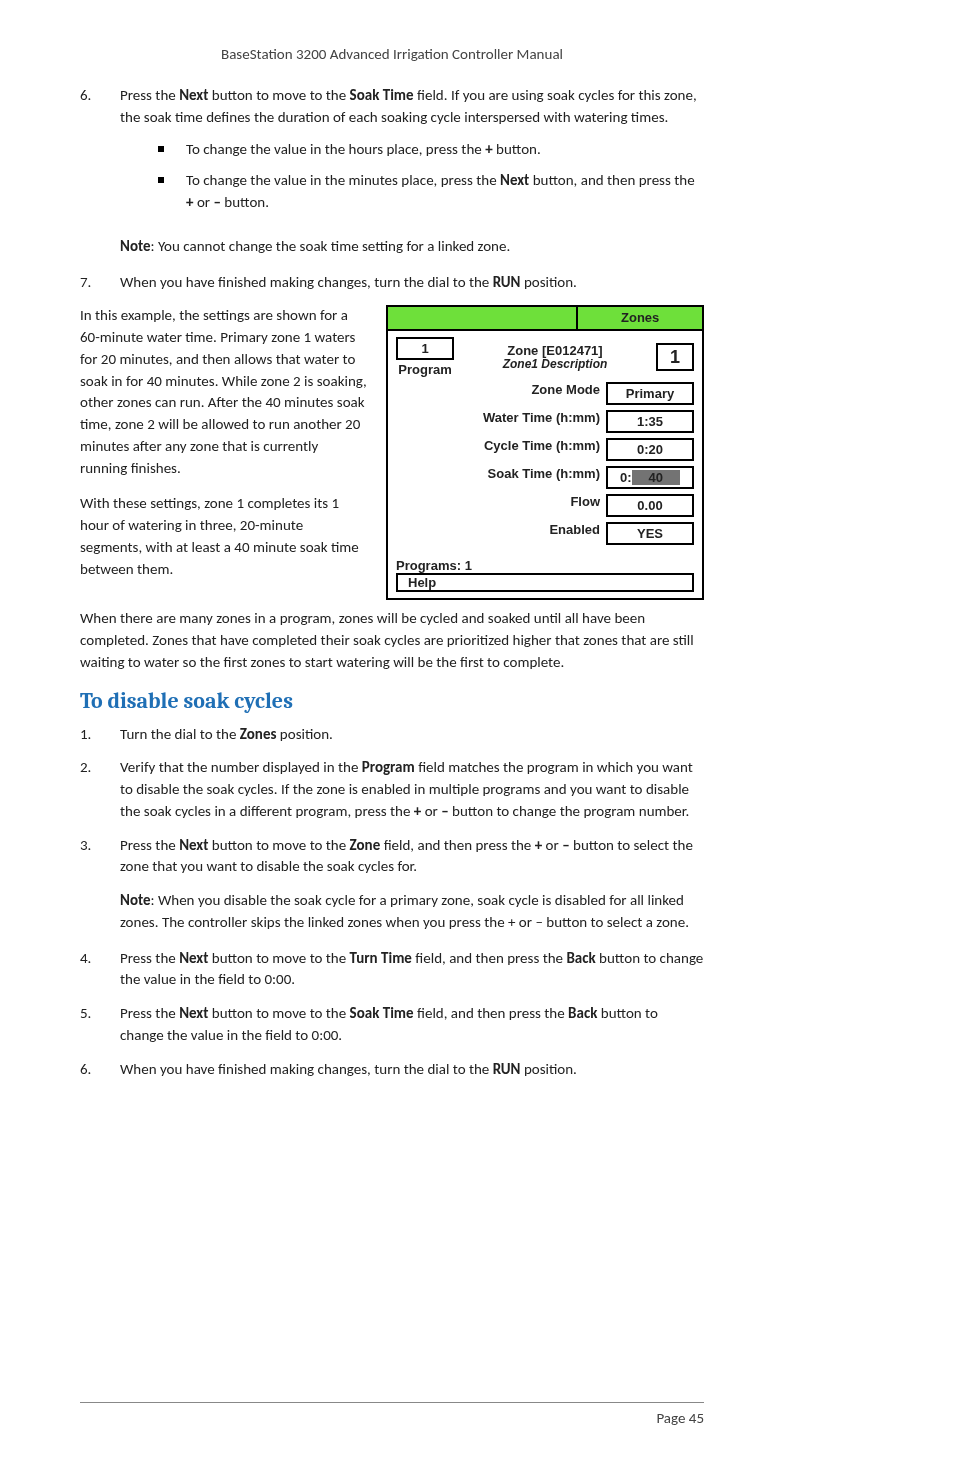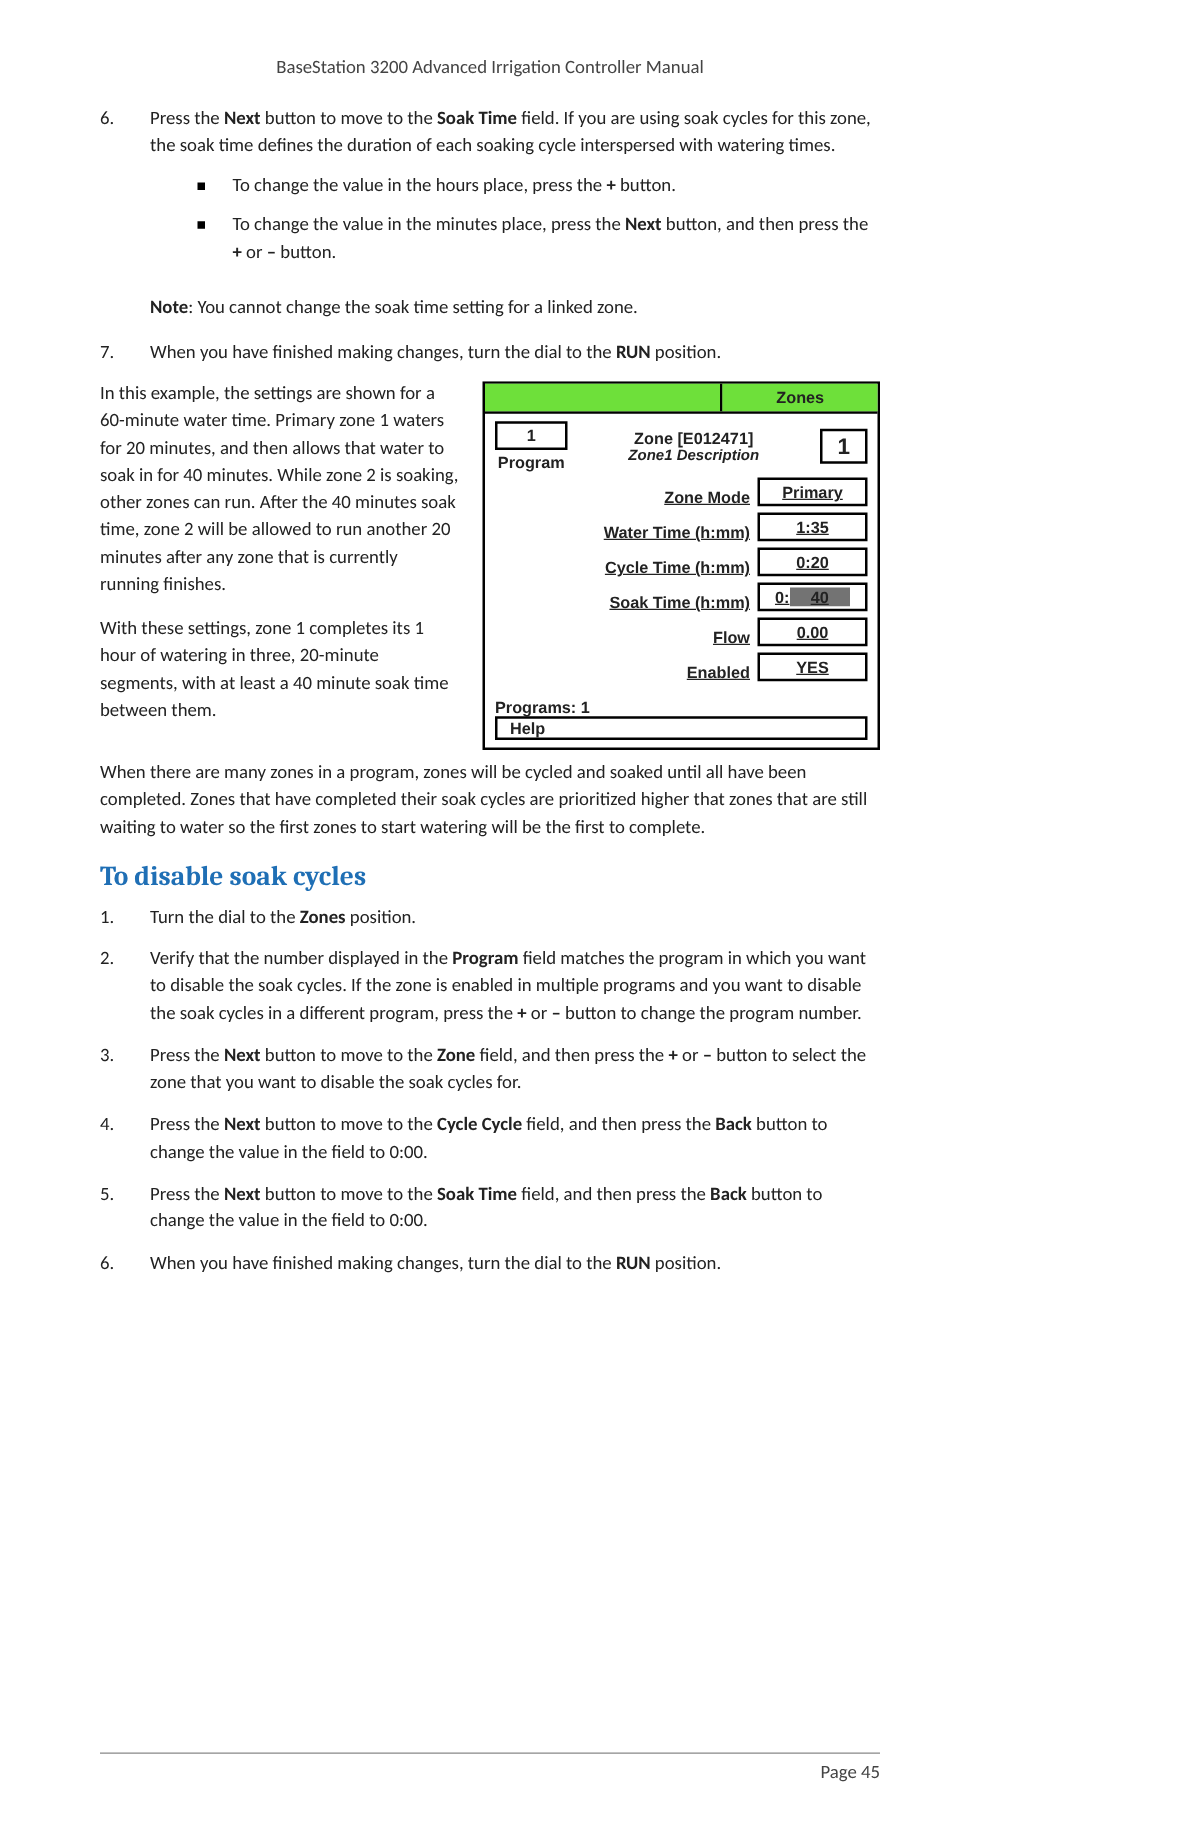--- a/index.html
+++ b/index.html
@@ -152,24 +152,23 @@
     line-height: 14px;
   }
   .zonesub {
     font-weight: bold;
     font-style: italic;
     font-size: 12px;
     line-height: 13px;
   }
   .srow {
     display: flex;
-    align-items: flex-end;
+    align-items: flex-start;
     justify-content: flex-end;
     margin: 5px 0;
-    text-decoration: underline;
   }
   .srow .lbl {
     font-weight: bold;
     font-size: 13px;
     margin-right: 6px;
   }
   .hl {
     background: #737373;
     padding: 0 17px;
   }
@@ -315,26 +314,29 @@
       </div>
     </li>
     <li>
       <div class="num">3.</div>
       <div class="body">
         <span>Press the </span><b>Next</b><span> button to move to the </span><b>Zone</b><span> field, and then press the </span><b>+</b><span> or </span><b>–</b><span> button to select the zone that you want to disable the soak cycles for.</span>
       </div>
     </li>
   </ol>
 
+  <div class="note">
+    <b>Note</b><span>: When you disable the soak cycle for a primary zone, soak cycle is disabled for all linked zones. The controller skips the linked zones when you press the + or – button to select a zone.</span>
+  </div>
 
   <ol class="top">
     <li>
       <div class="num">4.</div>
       <div class="body">
-        <span>Press the </span><b>Next</b><span> button to move to the </span><b>Cycle Cycle</b><span> field, and then press the </span><b>Back</b><span> button to change the value in the field to 0:00.</span>
+        <span>Press the </span><b>Next</b><span> button to move to the </span><b>Turn Time</b><span> field, and then press the </span><b>Back</b><span> button to change the value in the field to 0:00.</span>
       </div>
     </li>
     <li>
       <div class="num">5.</div>
       <div class="body">
         <span>Press the </span><b>Next</b><span> button to move to the </span><b>Soak Time</b><span> field, and then press the </span><b>Back</b><span> button to change the value in the field to 0:00.</span>
       </div>
     </li>
     <li>
       <div class="num">6.</div>

